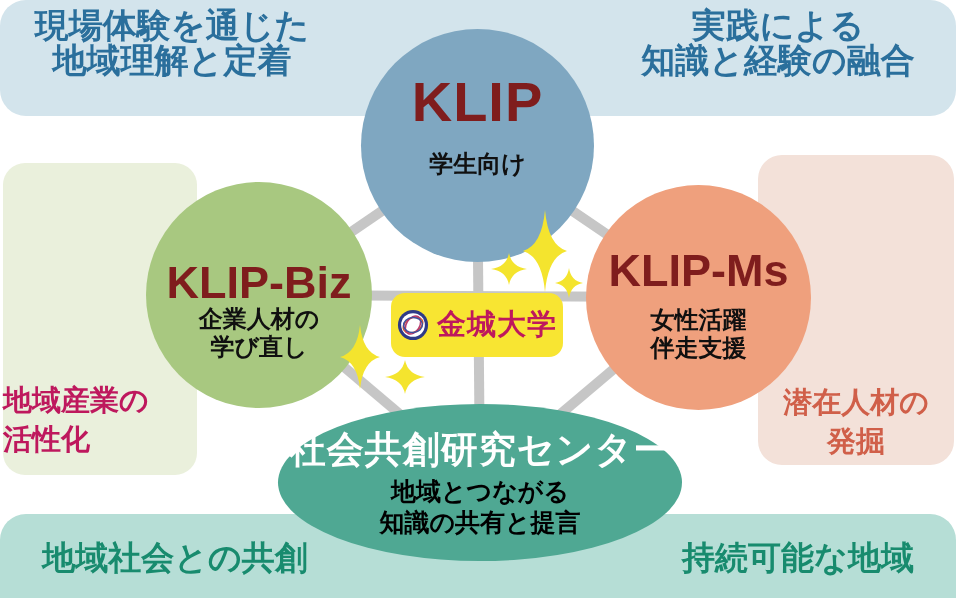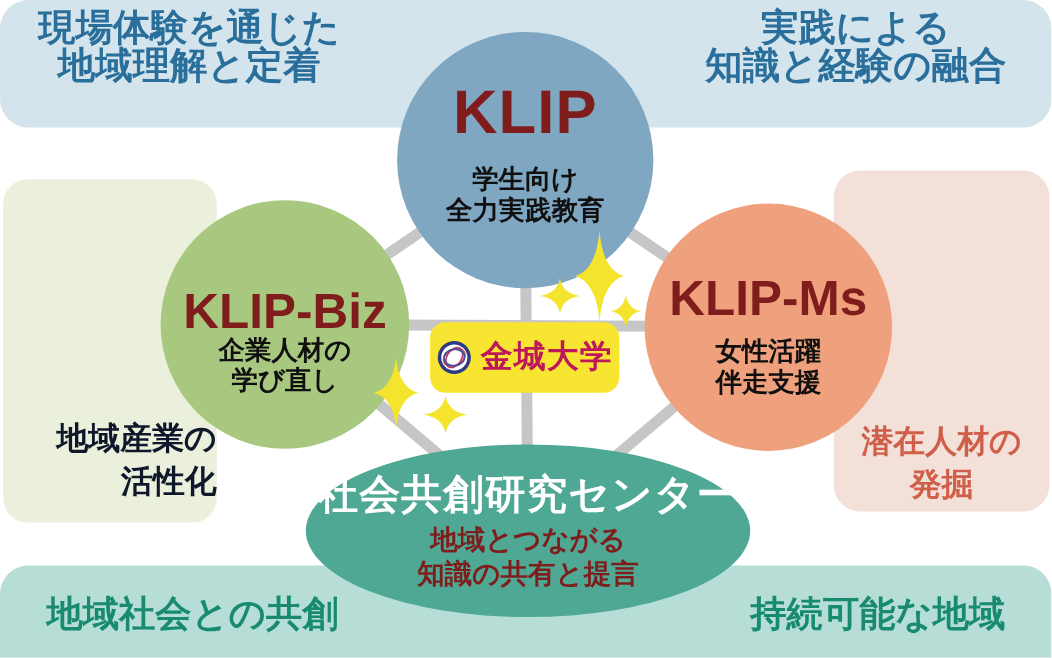--- a/index.html
+++ b/index.html
@@ -11,21 +11,21 @@
   }
   .abs{position:absolute;}
 
   
   .band-top{left:0;top:0;width:956px;height:116px;background:#d3e4ec;border-radius:26px;}
   .band-top .bt{position:absolute;font-size:34px;line-height:35px;color:#2a6f9c;width:300px;text-align:center;top:8px;}
   .bt-left{left:22px;}
   .bt-right{left:628px;}
 
   .box-left{left:3px;top:163px;width:194px;height:312px;background:#eaf0dc;border-radius:22px;}
-  .box-left .bx{position:absolute;left:0;top:218px;width:100%;font-size:29px;line-height:39px;color:#0f172a;text-align:right;font-family:Liberation Mono, monospace;}
+  .box-left .bx{position:absolute;left:0;top:218px;width:100%;font-size:29px;line-height:39px;color:#be185d;text-align:left;}
 
   .box-right{left:758px;top:155px;width:196px;height:310px;background:#f3e1d9;border-radius:24px;}
   .box-right .bx{position:absolute;left:0;top:228px;width:100%;font-size:29px;line-height:39px;color:#d05f49;text-align:center;}
 
   .band-bottom{left:0;top:514px;width:956px;height:110px;background:#b6ded6;border-radius:26px;}
   .band-bottom .bb{position:absolute;font-size:33px;line-height:35px;color:#188b6e;width:310px;text-align:center;top:26px;}
   .bb-left{left:20px;}
   .bb-right{left:643px;}
 
   
@@ -101,21 +101,20 @@
       <line x1="477" y1="146" x2="699" y2="297"></line>
       <line x1="259" y1="295" x2="480" y2="482"></line>
       <line x1="699" y1="297" x2="480" y2="482"></line>
     </g>
   </svg>
 
   <div class="abs node node-klip">
     <div class="title">KLIP</div>
     <div class="sub">
       <div>学生向け</div>
-      <div>全力実践教育</div>
     </div>
   </div>
 
   <div class="abs node node-biz">
     <div class="title">KLIP-Biz</div>
     <div class="sub">
       <div>企業人材の</div>
       <div>学び直し</div>
     </div>
   </div>
@@ -123,21 +122,21 @@
   <div class="abs node node-ms">
     <div class="title">KLIP-Ms</div>
     <div class="sub">
       <div>女性活躍</div>
       <div>伴走支援</div>
     </div>
   </div>
 
   <div class="abs node-center">
     <div class="title abs" style="left:0;width:100%;text-align:center;color:#ffffff;">社会共創研究センター</div>
-    <div class="sub abs" style="left:0;width:100%;text-align:center;color:#7f1d1d;">
+    <div class="sub abs" style="left:0;width:100%;text-align:center;color:#000000;">
       <div>地域とつながる</div>
       <div>知識の共有と提言</div>
     </div>
   </div>
 
   <div class="abs badge">
     <svg width="32" height="32" viewBox="0 0 34 34">
       <circle cx="17" cy="17" r="16" fill="#2e3a87"></circle>
       <circle cx="17" cy="17" r="12.6" fill="#ffffff"></circle>
       <g fill="none" stroke-width="1.6">

